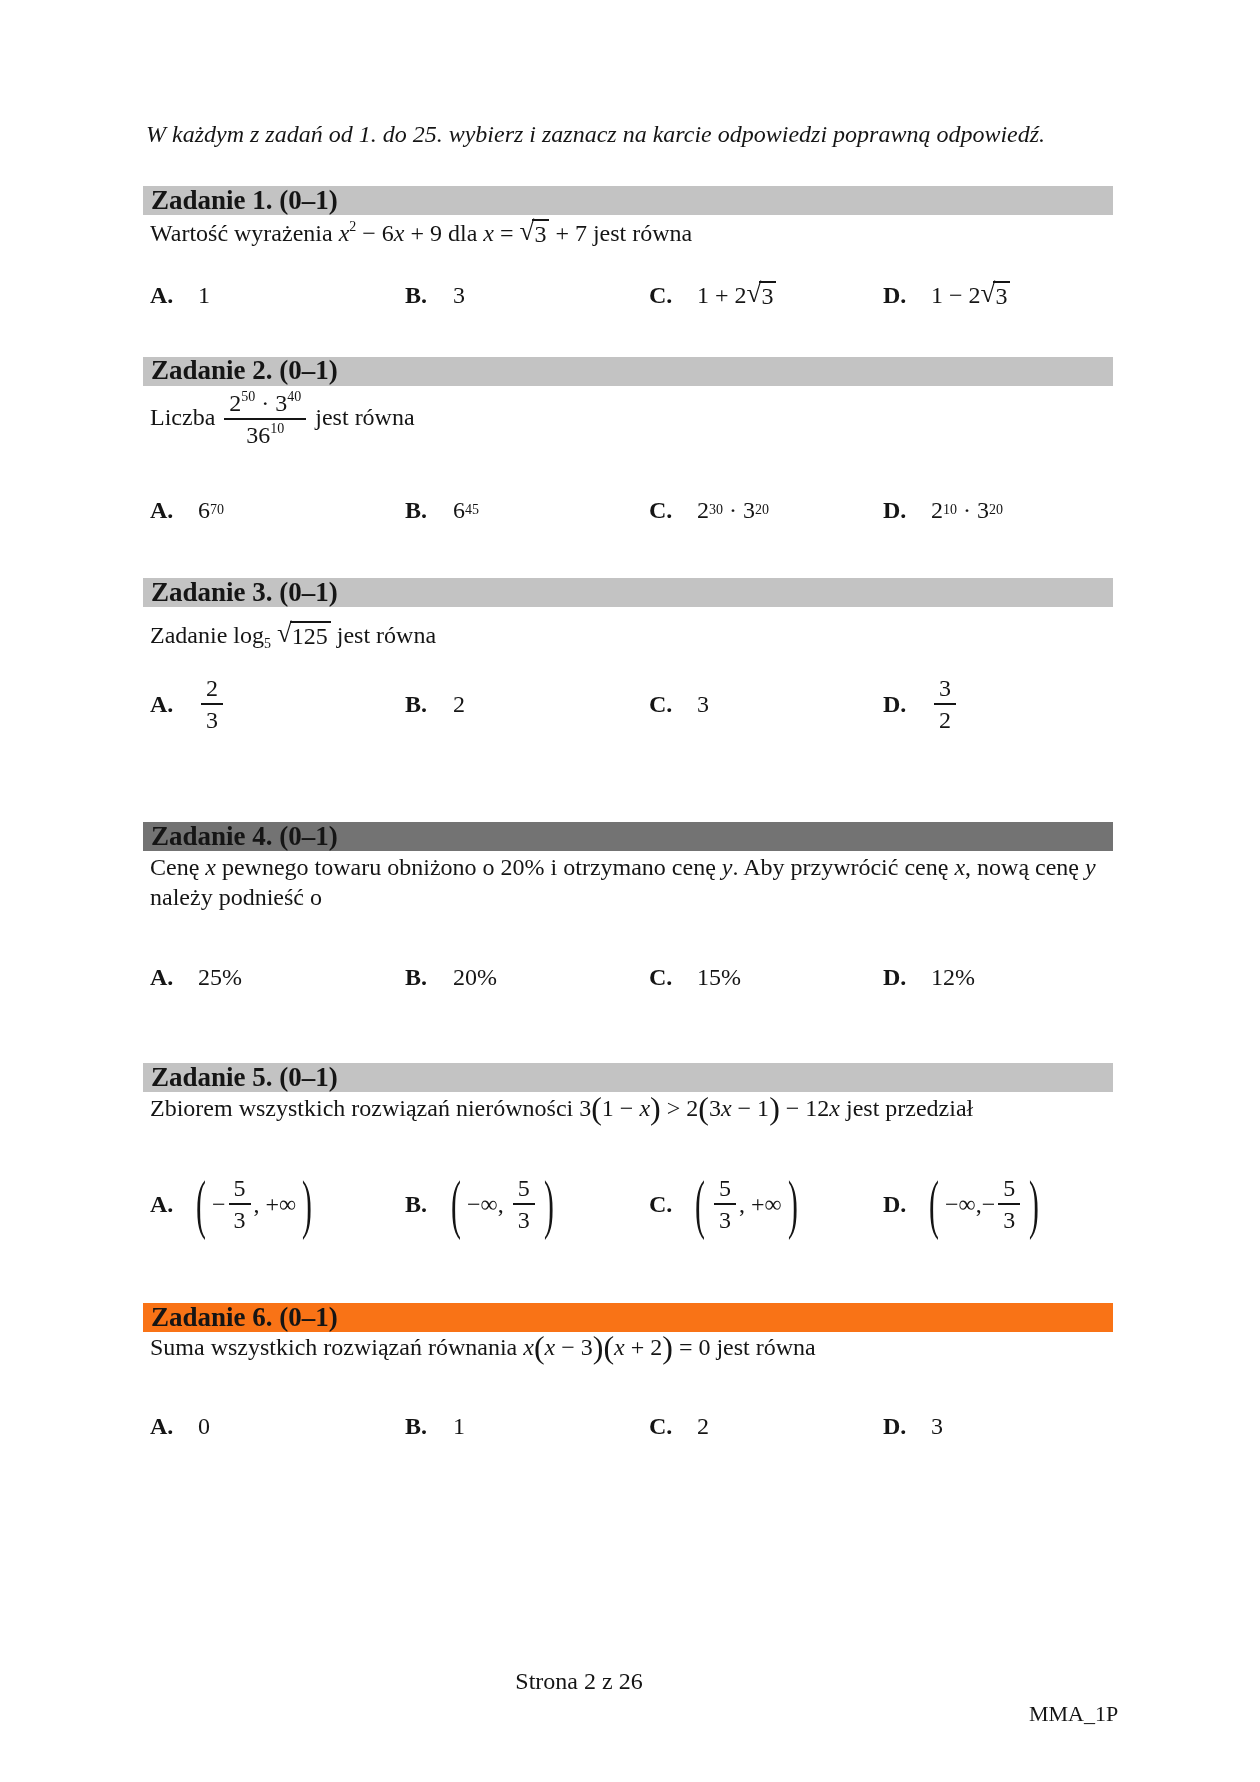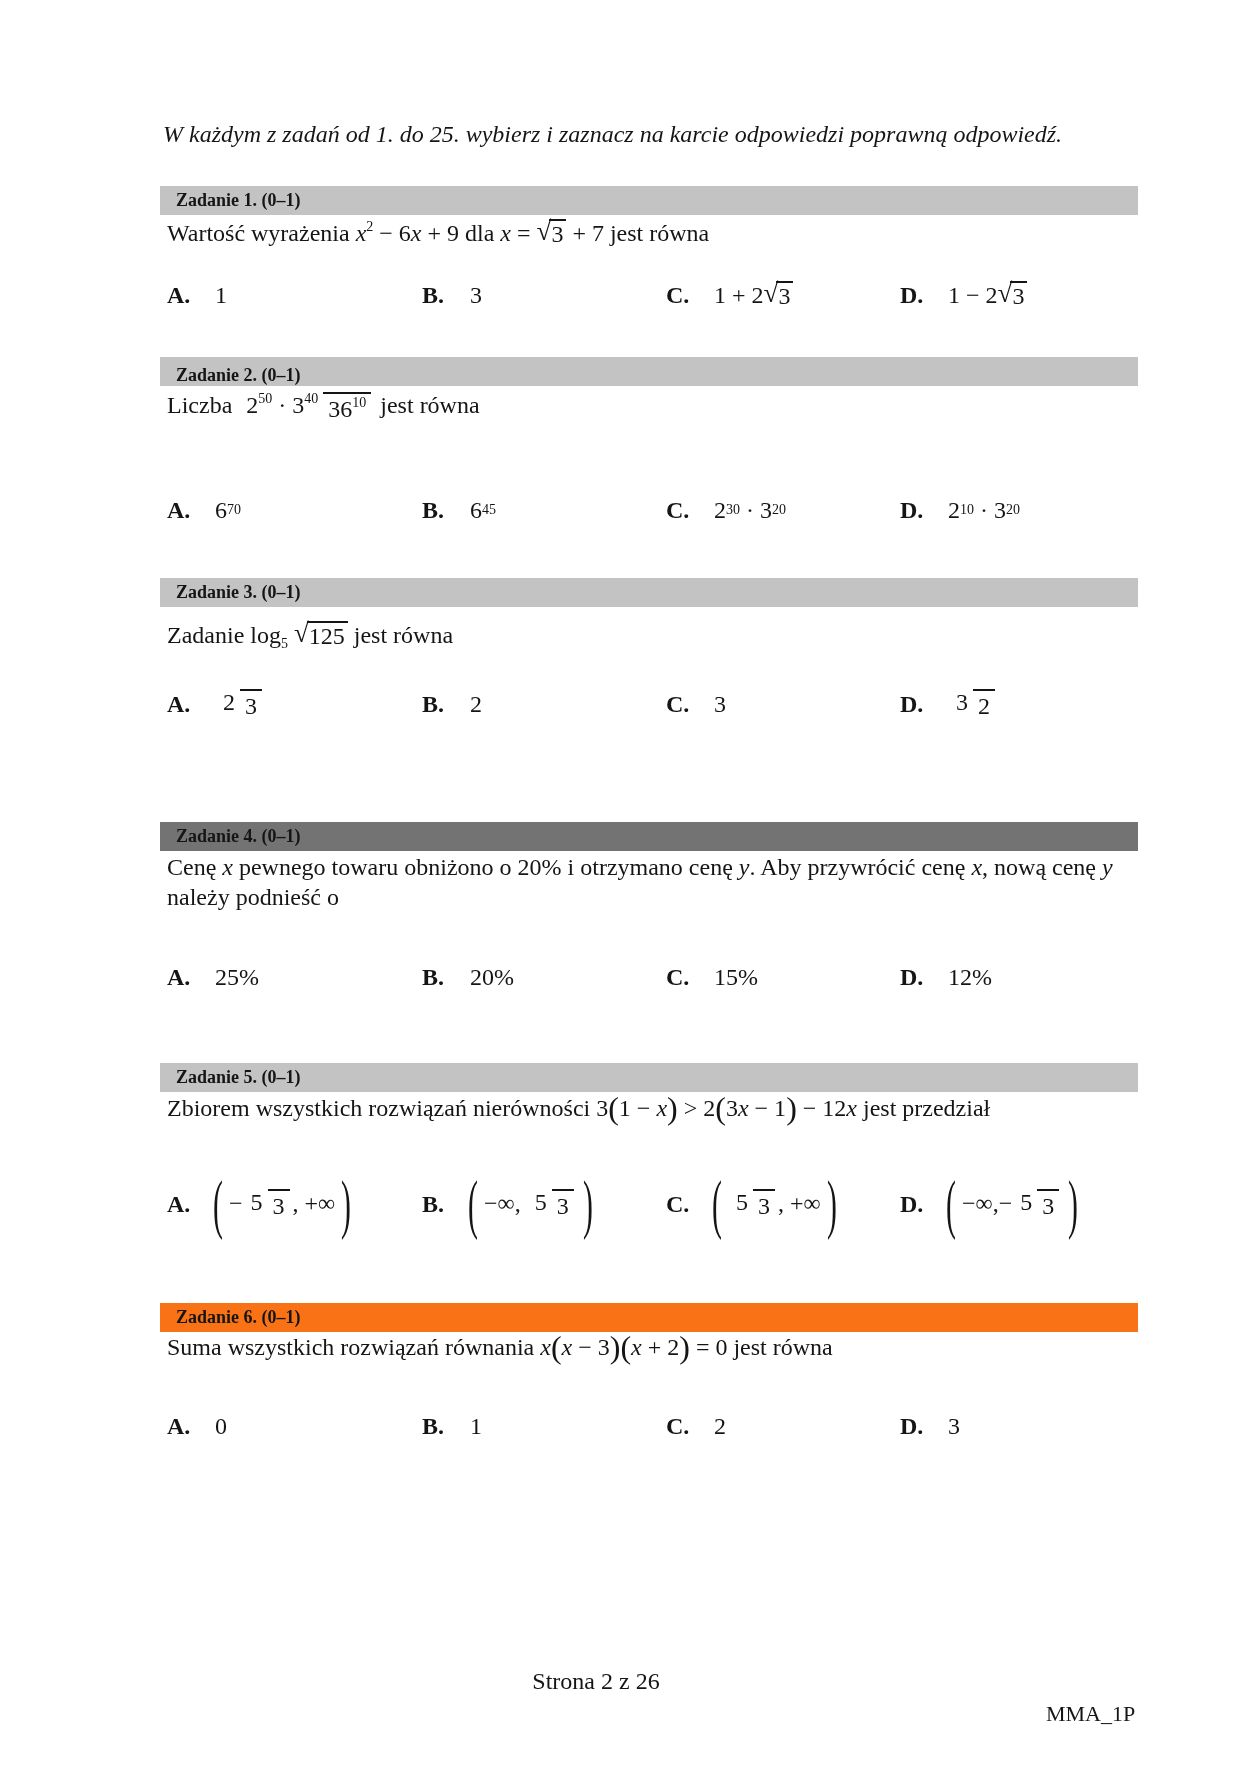--- a/index.html
+++ b/index.html
@@ -1,31 +1,31 @@
 <!DOCTYPE html>
 <html><head>
 <meta charset="utf-8">
 <style>
   html,body{margin:0;padding:0;}
   body{
     width:1260px;height:1782px;position:relative;background:#ffffff;
     font-family:"Liberation Serif",serif;color:#151515;
     -webkit-font-smoothing:antialiased;
   }
-  .abs{position:absolute;margin-left:17px;}
+  .abs{position:absolute;}
   
   .instruction{
     left:146px;top:121px;width:1000px;
     font-style:italic;font-size:24px;white-space:nowrap;
   }
   
   .taskbar{
     left:143px;width:962px;height:29px;background:#c3c3c3;
-    padding-left:16px;display:flex;align-items:center;
-    font-weight:bold;font-size:18px;
+    padding-left:8px;display:flex;align-items:center;
+    font-weight:bold;font-size:27px;
   }
   .b1{top:186px}.b2{top:357px}.b3{top:578px}.b4{top:822px}.b5{top:1063px}.b6{top:1303px}
   
   .question{left:150px;font-size:24px;white-space:nowrap;line-height:30px;}
   .q1{top:218px}.q2{top:390px}.q3{top:620px}.q4{top:852px;white-space:normal;width:968px;}
   .q5{top:1093px}.q6{top:1332px}
   
   .answers{left:150px;width:975px;}
   .a1{top:273px;height:44px}.a2{top:490px;height:40px}.a3{top:670px;height:68px}
   .a4{top:957px;height:40px}.a5{top:1164px;height:80px}.a6{top:1406px;height:40px}
@@ -33,21 +33,21 @@
   .optA{left:0}.optB{left:255px}.optC{left:499px}.optD{left:733px}
   .lab{font-weight:bold;font-size:24px;width:48px;flex:0 0 48px;}
   .val{font-size:24px;display:inline-flex;align-items:center;white-space:nowrap;}
   
   .mtxt{}
   .mvar{font-style:italic;}
   sup.msup{font-size:14px;line-height:0;vertical-align:10px;letter-spacing:0;}
   sub.msub{font-size:14px;line-height:0;vertical-align:-5px;}
   .mp{font-size:32px;line-height:0;vertical-align:-3px;}
   .frac{
-    display:inline-flex;flex-direction:row;text-align:center;
+    display:inline-flex;flex-direction:column;text-align:center;
     vertical-align:middle;margin:0 3px;line-height:1.1;
   }
   .frac .num{display:block;padding:0 5px 2px;}
   .frac .den{display:block;border-top:2px solid #151515;padding:2px 5px 0;}
   .sqrt{display:inline-flex;align-items:flex-start;white-space:nowrap;}
   .sqrt .sg{font-size:27px;line-height:1;margin-right:-2px;transform:translateY(-1px);}
   .sqrt .rd{border-top:2px solid #151515;padding:1px 3px 0 2px;line-height:1.05;}
   .bigp{display:inline-flex;align-items:center;}
   .bigp .bp{font-size:66px;line-height:1;transform:scaleX(0.45);margin:0 -8px;}
   .bigp .bpc{display:inline-flex;align-items:center;padding:0 8px;font-size:24px;}

